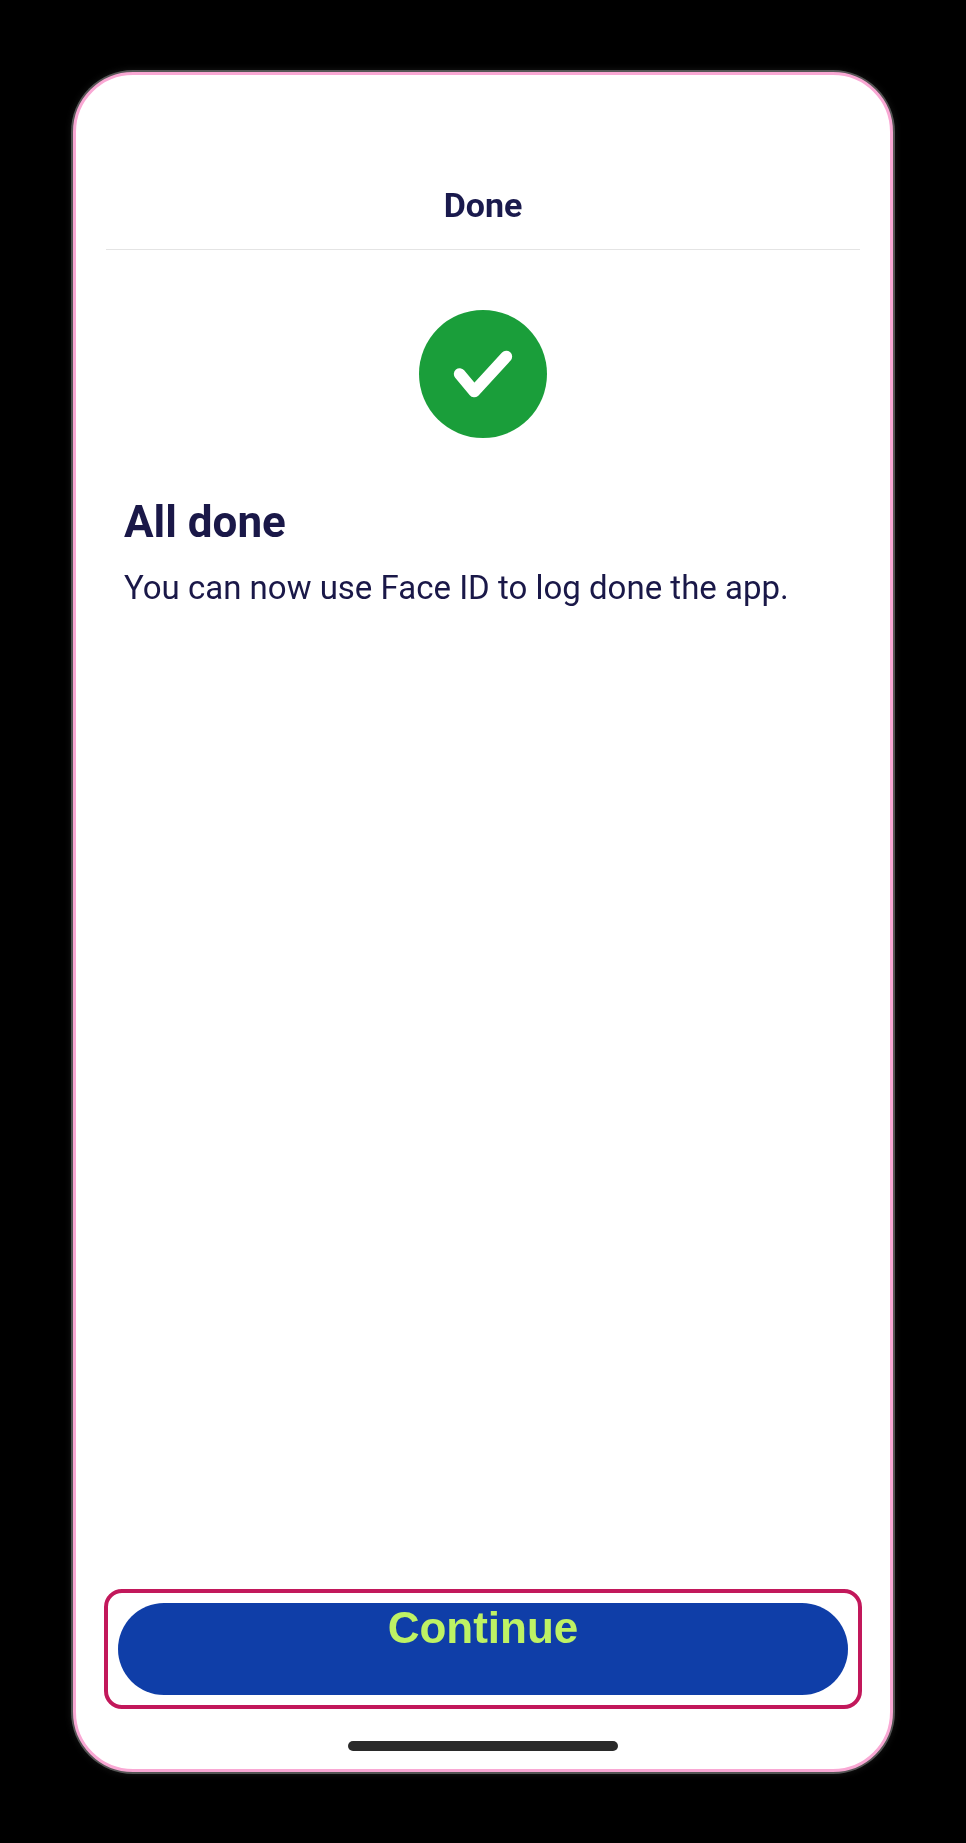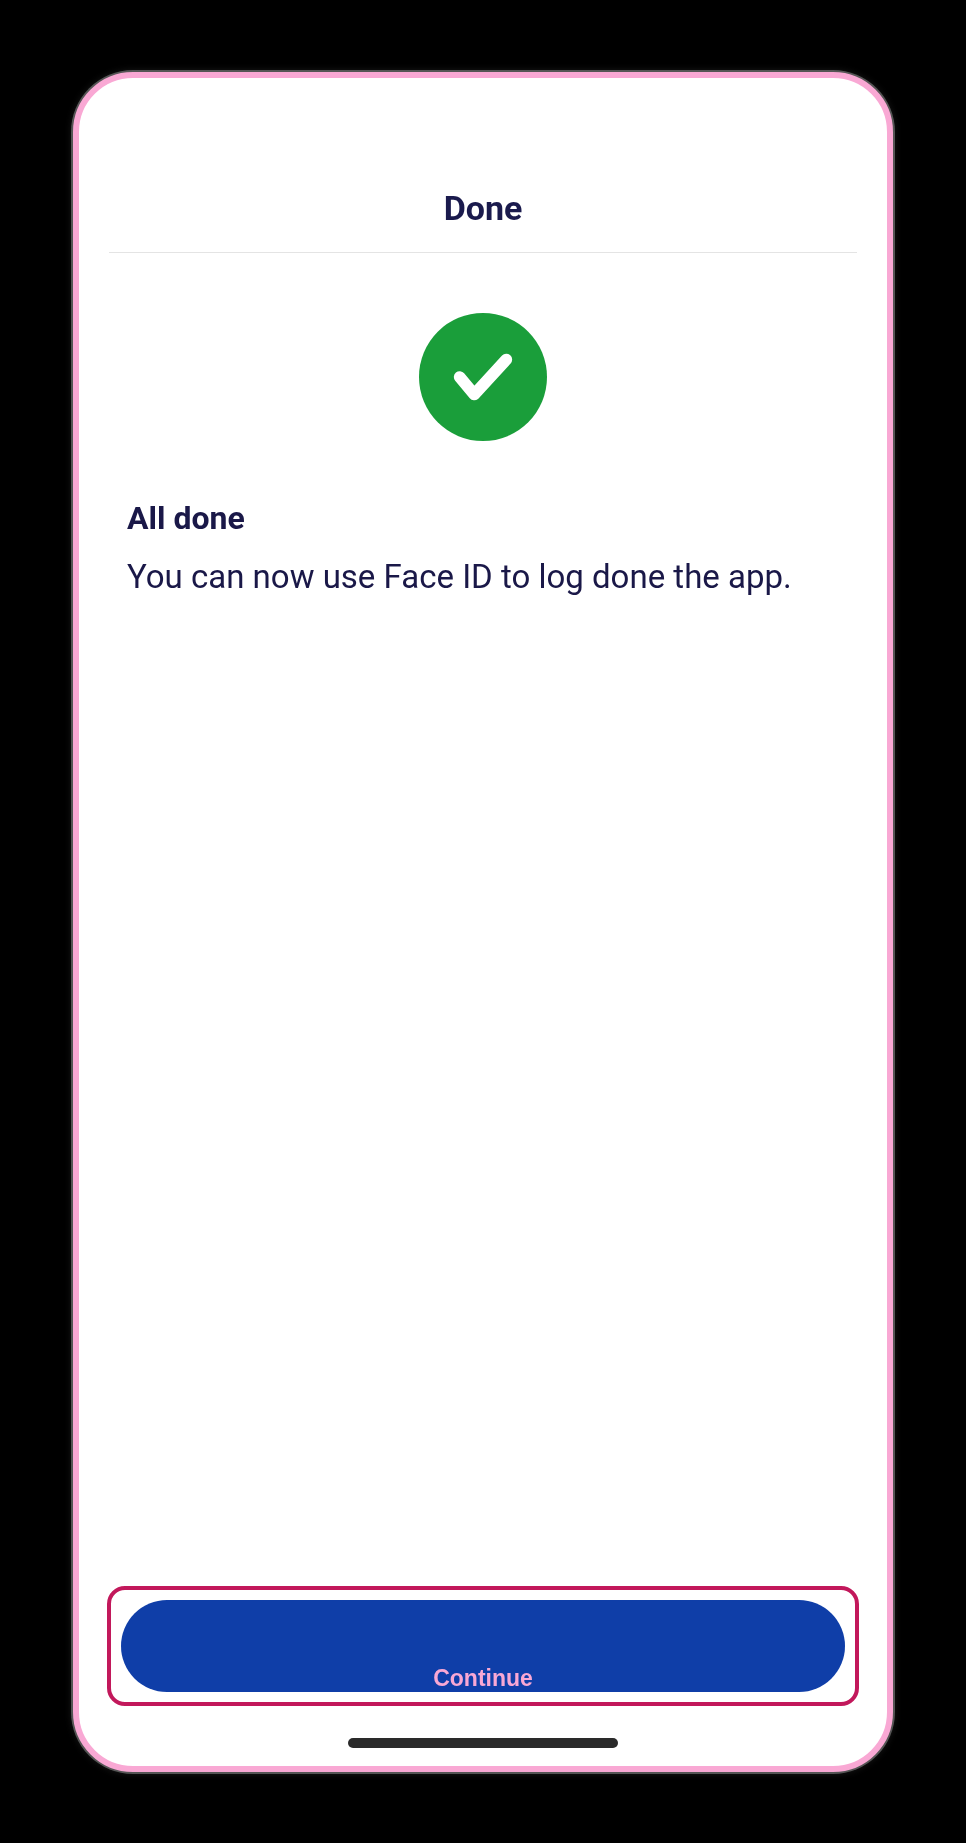--- a/index.html
+++ b/index.html
@@ -14,21 +14,21 @@
       height: 1843px;
       display: flex;
       align-items: center;
       justify-content: center;
     }
     .device-frame {
       width: 820px;
       height: 1700px;
       background: #ffffff;
       border-radius: 60px;
-      border: 6px solid #f9a8d4;
+      border: 3px solid #f9a8d4;
       box-shadow: 0 0 0 2px #555, 0 0 8px rgba(255,255,255,0.15);
       position: relative;
       overflow: hidden;
       display: flex;
       flex-direction: column;
     }
     .status-bar {
       height: 110px;
     }
     .header {
@@ -61,21 +61,21 @@
       background: #1a9e3a;
       display: flex;
       align-items: center;
       justify-content: center;
     }
     .check-circle svg {
       width: 70px;
       height: 70px;
     }
     .main-heading {
-      font-size: 32px;
+      font-size: 44px;
       font-weight: 700;
       color: #1a1848;
       margin-bottom: 16px;
     }
     .sub-text {
       font-size: 33px;
       line-height: 1.45;
       color: #1a1848;
       font-weight: 400;
     }
@@ -83,29 +83,29 @@
       padding: 0 28px 60px 28px;
     }
     .highlight {
       border: 4px solid #c2185b;
       border-radius: 18px;
       padding: 10px;
     }
     .continue-btn {
       width: 100%;
       background: #0f3ea8;
-      color: #f9a8d4;
+      color: #bef264;
       border: none;
       border-radius: 52px;
       height: 92px;
-      font-size: 23px;
+      font-size: 44px;
       font-weight: 600;
       cursor: pointer;
       display: flex;
-      align-items: flex-end;
+      align-items: flex-start;
       justify-content: center;
     }
     .home-indicator {
       position: absolute;
       bottom: 18px;
       left: 50%;
       transform: translateX(-50%);
       width: 270px;
       height: 10px;
       background: #2a2a2a;

